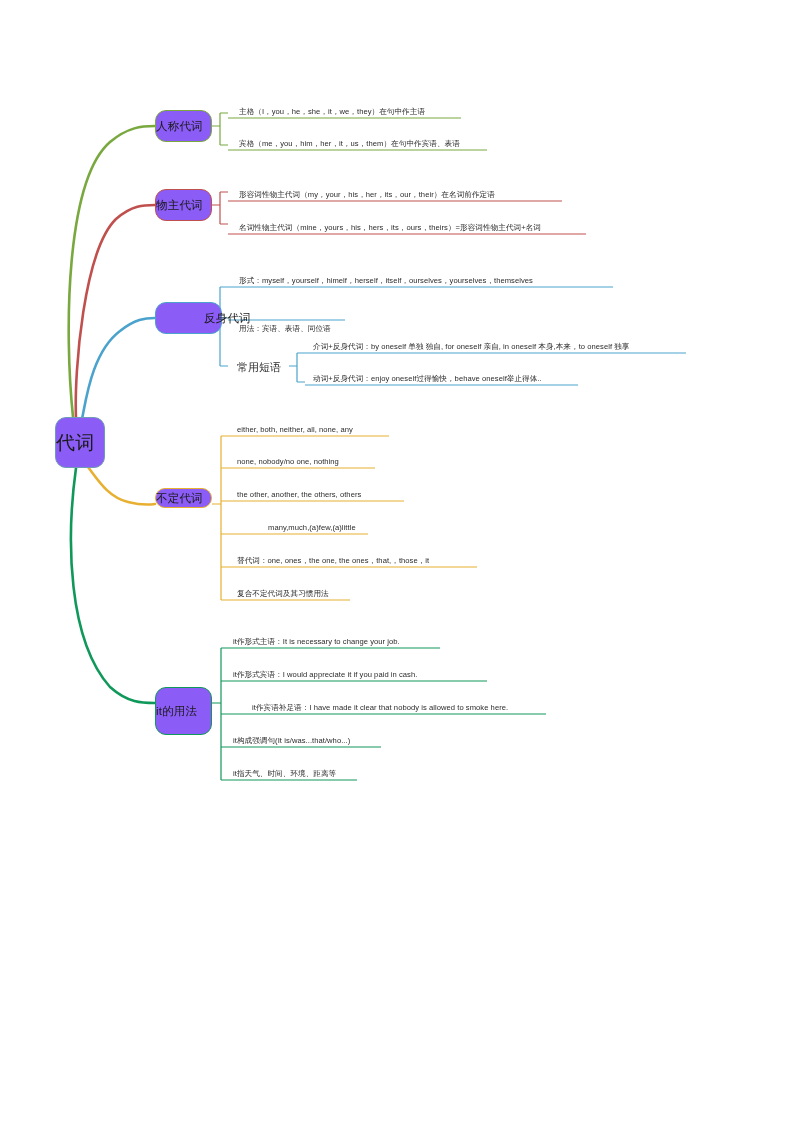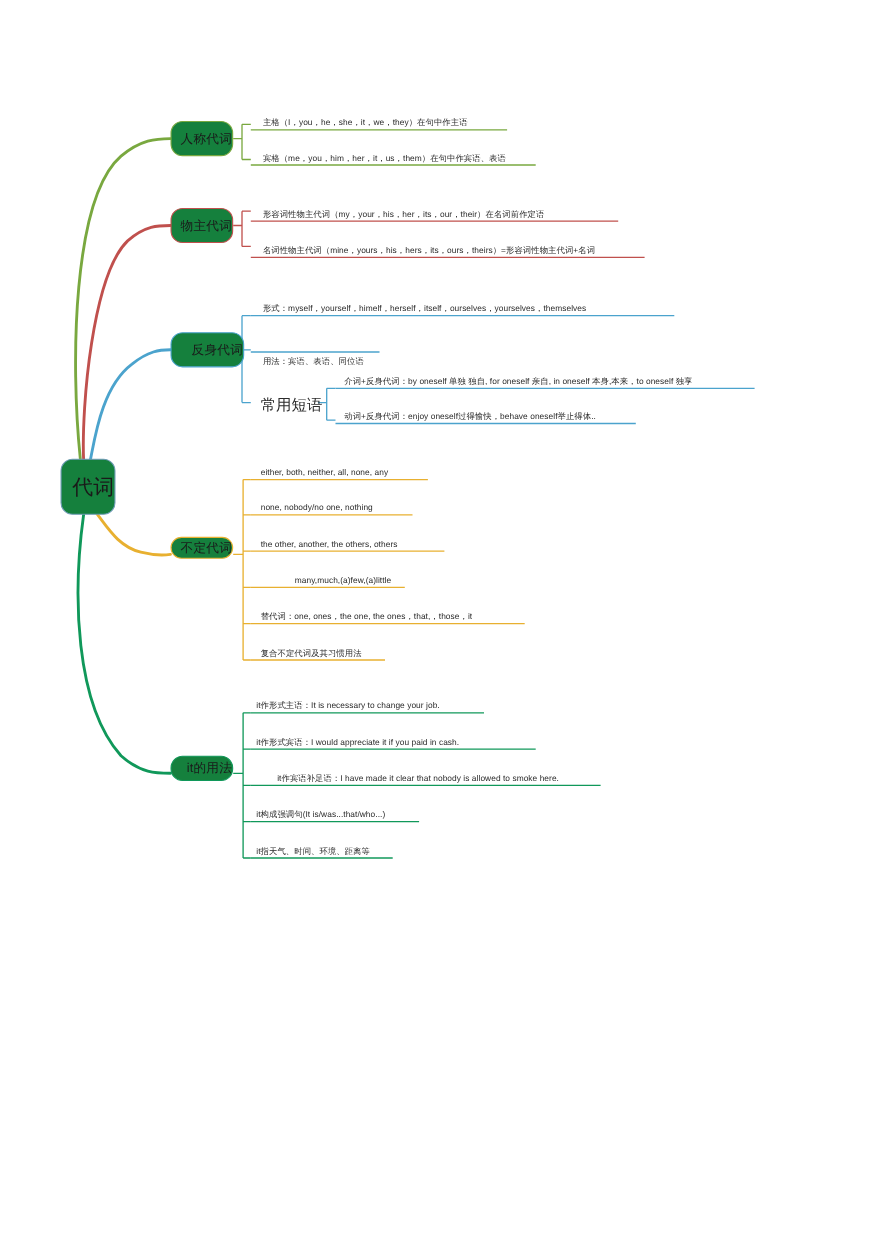--- a/index.html
+++ b/index.html
@@ -23,45 +23,45 @@
   }
   svg.map-canvas {
     position: absolute;
     left: 0; top: 0;
     width: 794px;
     height: 1123px;
   }
   .node-box {
     position: absolute;
     box-sizing: border-box;
-    background: #15803d;
+    background: #8b5cf6;
     border-radius: 11px;
     display: flex;
     align-items: center;
-    justify-content: flex-end;
+    justify-content: flex-start;
     font-size: 11.5px;
     letter-spacing: 0.2px;
     color: #1a1a1a;
     white-space: nowrap;
   }
   .root-node {
     border: 1.3px solid #6e9bb5;
     font-size: 19px;
   }
   .leaf-text {
     position: absolute;
     font-size: 7.6px;
     color: #2b2b2b;
     white-space: nowrap;
     line-height: 1.1;
     letter-spacing: 0.05px;
   }
   .sub-label {
     position: absolute;
-    font-size: 14px;
+    font-size: 11px;
     color: #2b2b2b;
     white-space: nowrap;
   }
 </style>
 </head>
 <body>
 
 <div id="mindmap-root">
 
   <svg class="map-canvas" viewBox="0 0 794 1123">
@@ -134,21 +134,21 @@
   </div>
 
   <div class="node-box" style="left:155px; top:302px; width:67px; height:32px; border:1.3px solid #4ba3cd;padding-left:48px;">
     <span>反身代词</span>
   </div>
 
   <div class="node-box" style="left:155px; top:488px; width:57px; height:20px; border:1.3px solid #e8b030;">
     <span>不定代词</span>
   </div>
 
-  <div class="node-box" style="left:155px; top:687px; width:57px; height:23px; border:1.3px solid #10985a;">
+  <div class="node-box" style="left:155px; top:687px; width:57px; height:48px; border:1.3px solid #10985a;">
     <span>it的用法</span>
   </div>
 
   <div class="leaf-text" style="left:239px; top:108px;">主格（I，you，he，she，it，we，they）在句中作主语</div>
   <div class="leaf-text" style="left:239px; top:140px;">宾格（me，you，him，her，it，us，them）在句中作宾语、表语</div>
 
   <div class="leaf-text" style="left:239px; top:191px;">形容词性物主代词（my，your，his，her，its，our，their）在名词前作定语</div>
   <div class="leaf-text" style="left:239px; top:224px;">名词性物主代词（mine，yours，his，hers，its，ours，theirs）=形容词性物主代词+名词</div>
 
   <div class="leaf-text" style="left:239px; top:277px;">形式：myself，yourself，himelf，herself，itself，ourselves，yourselves，themselves</div>

